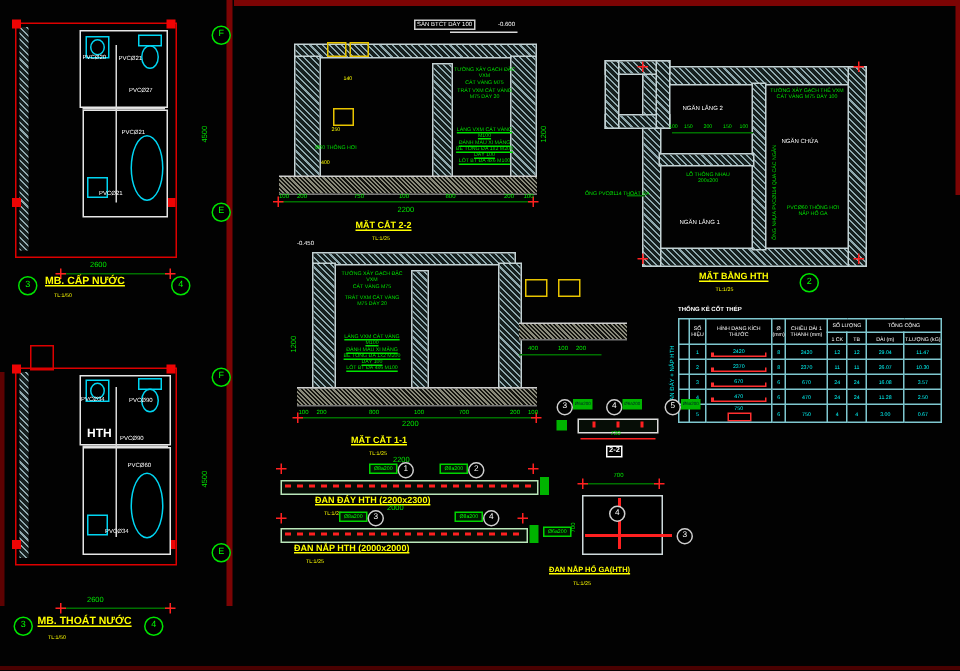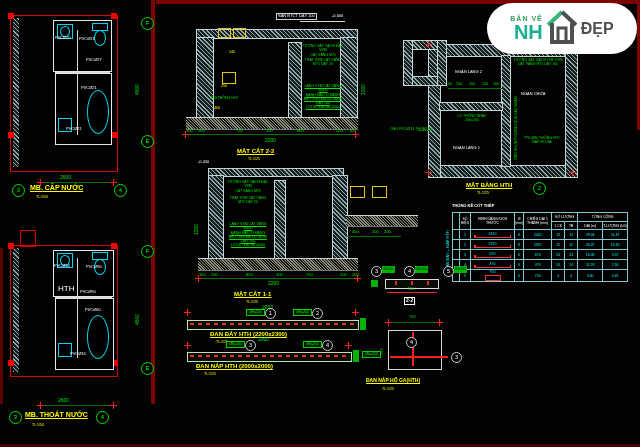--- a/index.html
+++ b/index.html
@@ -2,21 +2,21 @@
 <html><head>
 <meta charset="utf-8">
 <style>
   html,body{margin:0;padding:0;background:#000;}
   #canvas{position:relative;width:640px;height:447px;background:#020202;overflow:hidden;
           font-family:"Liberation Sans",sans-serif;}
   .t{position:absolute;white-space:nowrap;font-family:"Liberation Sans",sans-serif;}
   .g{color:#00e800}.y{color:#ffff00}.w{color:#ffffff}.c{color:#00ffff}
   .f3{font-size:3.5px;line-height:4.2px}.f4{font-size:4px;line-height:4.6px}
   .f5{font-size:5px;line-height:5.5px}.f6{font-size:6px;font-weight:bold}
-  .f7{font-size:7px;font-weight:bold}.f8{font-size:8px;font-weight:normal}
+  .f7{font-size:7px;font-weight:bold}.f8{font-size:8px;font-weight:bold}
   .u{text-decoration:underline}
   .rot{transform:rotate(-90deg);transform-origin:0 0;}
   .dline{position:absolute;background:#007000}
   .wline{position:absolute;background:#d9d9d9}
   .rline{position:absolute;background:#ff2020}
   .redband{position:absolute;background:#7c0404}
   .redrect{position:absolute;border:1.5px solid #dd0000;background:transparent}
   .redsq{position:absolute;width:6px;height:6px;background:#ee0404}
   .hatchA{position:absolute;background:repeating-linear-gradient(45deg,#8fa8ad 0 1px,#16201f 1px 3px);border:1px solid #c3d2d4}
   .hatchB{position:absolute;background:repeating-linear-gradient(45deg,#8a8a7a 0 1px,#141410 1px 2px),repeating-linear-gradient(-45deg,#9a9a8a 0 1px,transparent 1px 3px);border-top:1px solid #cfcfcf;border-bottom:1px solid #777}
@@ -414,30 +414,15 @@
   <div class="barrect" style="left:388px;top:330px;width:52px;height:38px;border-color:#cfdadc;background:#000"></div>
   <div class="rline" style="left:412px;top:332px;width:2px;height:34px"></div>
   <div class="rline" style="left:390px;top:356px;width:58px;height:2px"></div>
   <div class="bub" style="left:406px;top:337px">4</div>
   <div class="bub" style="left:451px;top:352px">3</div>
   <div class="gbox" style="left:362px;top:351px;width:17px;height:5px">Ø6a200</div>
   <span class="t g f4 rot" style="left:380px;top:355px">700</span>
   <span class="t y f5 u" style="left:366px;top:378px;font-weight:bold">ĐAN NẮP HỐ GA(HTH)</span>
   <span class="t y f3" style="left:382px;top:387px">TL:1/25</span>
 
-  <div id="logo">
-    <div class="col">
-      <span class="small">BẢN VẼ</span>
-      <span class="big">NH</span>
-    </div>
-    <span style="display:inline-block">
-      <svg width="34" height="38" viewBox="0 0 34 38">
-        <path d="M17 4 L3 17" stroke="#35b577" stroke-width="4" fill="none"></path>
-        <path d="M17 4 L31 17" stroke="#4f4f4f" stroke-width="4" fill="none"></path>
-        <path d="M7 15 L7 34 L27 34 L27 15" stroke="#4f4f4f" stroke-width="4" fill="none"></path>
-        <rect x="13" y="20" width="8" height="14" stroke="#4f4f4f" stroke-width="3" fill="none"></rect>
-      </svg>
-    </span>
-    <span class="dep">ĐẸP</span>
-  </div>
 
 
 </div>
 
 </body></html>

